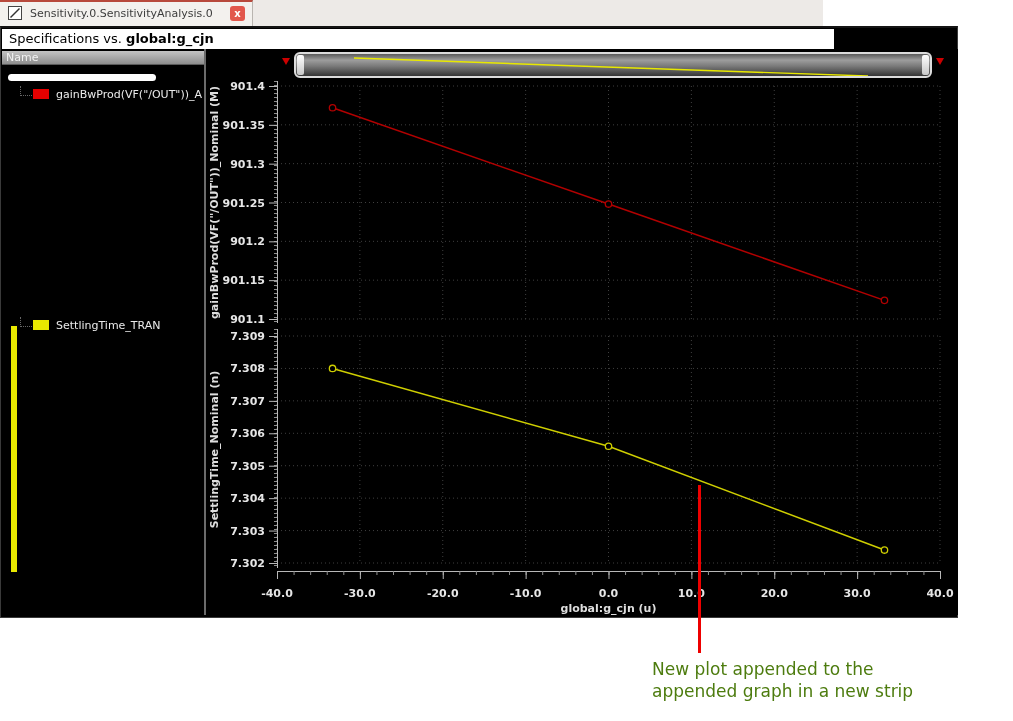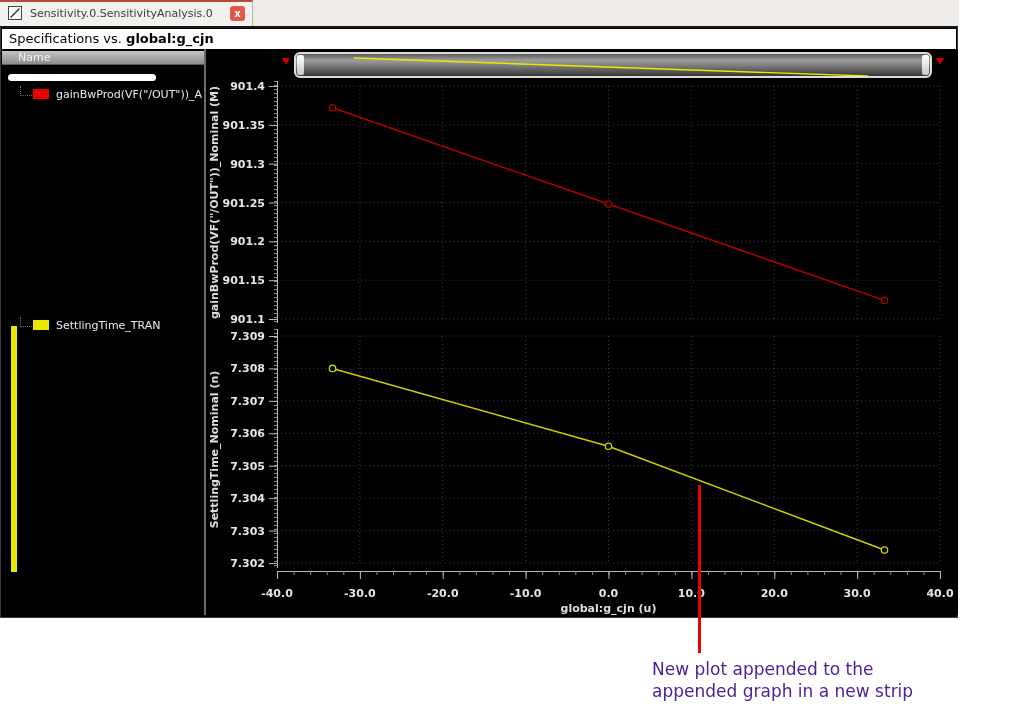--- a/index.html
+++ b/index.html
@@ -2,41 +2,41 @@
 <html><head>
 <meta charset="utf-8">
 <style>
   html,body{margin:0;padding:0;}
   body{
     width:1013px;height:721px;position:relative;overflow:hidden;
     background:#ffffff;
     font-family:"DejaVu Sans","Liberation Sans",sans-serif;
   }
   
-  .tabbar{position:absolute;left:0;top:0;width:959px;height:26px;background:#edeae7;}
+  .tabbar{position:absolute;left:0;top:0;width:823px;height:26px;background:#edeae7;}
   .tab{position:absolute;left:0;top:0;width:252px;height:24px;background:#f3f1ee;
        border-top:2px solid #b8493c;border-right:1px solid #b9b5b0;}
   .tab-icon{position:absolute;left:8px;top:4px;width:14px;height:14px;}
   .tab-label{position:absolute;left:30px;top:0;height:24px;line-height:24px;
              font-size:11px;color:#3c3c3c;white-space:nowrap;}
   .tab-close{position:absolute;left:230px;top:4px;width:15px;height:15px;border-radius:3px;
              color:#fff;font-size:10px;font-weight:bold;text-align:center;line-height:15px;cursor:default;}
   
   .window{position:absolute;left:0;top:26px;width:958px;height:592px;background:#000;
           border-top:2px solid #141414;box-sizing:border-box;border-left:1px solid #3a3a3a;
           border-right:1px solid #3a3a3a;border-bottom:1px solid #3a3a3a;}
-  .titlerow{position:absolute;left:1px;top:1px;width:954px;height:20px;background:#ffffff;
+  .titlerow{position:absolute;left:1px;top:1px;width:832px;height:20px;background:#ffffff;
             font-size:13px;color:#000;line-height:20px;padding-left:7px;box-sizing:border-box;white-space:nowrap;}
   .titlerow .param{font-weight:bold;}
   
   .sidebar{position:absolute;left:1px;top:21px;width:202px;height:566px;background:#000;overflow:hidden;}
   .divider{position:absolute;left:203px;top:21px;width:2px;height:566px;background:#6b6b6b;}
   .name-header{position:absolute;left:0;top:2px;width:202px;height:14px;
                background:linear-gradient(#c4c4c4,#8d8d8d);color:#f2f2f2;font-size:11px;
-               line-height:14px;padding-left:16px;box-sizing:border-box;border-bottom:1px solid #5a5a5a;}
+               line-height:14px;padding-left:4px;box-sizing:border-box;border-bottom:1px solid #5a5a5a;}
   .hthumb{position:absolute;left:6px;top:25px;width:148px;height:7px;background:#ffffff;border-radius:4px;}
   .tree-item{position:absolute;left:0;height:14px;display:flex;align-items:center;white-space:nowrap;}
   .branch{width:11px;height:9px;border-left:1px dotted #666;border-bottom:1px dotted #666;
           margin-left:18px;margin-bottom:7px;}
   .swatch{width:16px;height:10px;margin-left:1px;margin-right:7px;flex:0 0 auto;}
   .tree-label{font-size:11px;color:#eaeaea;}
   .strip-bar{position:absolute;left:9px;top:277px;width:6px;height:246px;}
   
   .plot-region{position:absolute;left:205px;top:21px;width:752px;height:566px;background:#000;}
   .plot-svg{position:absolute;left:0;top:0;}
@@ -48,21 +48,21 @@
                 background:linear-gradient(#5a5a5a 0%,#9d9d9d 28%,#7a7a7a 55%,#353535 100%);}
   .slider-cap{position:absolute;top:1px;width:7px;height:20px;border-radius:2px;
               background:linear-gradient(#ffffff,#c8c8c8);}
   
   text{font-family:"DejaVu Sans","Liberation Sans",sans-serif;}
   .ticklabel{font-size:11px;font-weight:bold;fill:#e6e6e6;}
   .axislabel{font-size:11px;font-weight:bold;fill:#dedede;}
   
   .ann-line{position:absolute;left:698px;top:485px;width:3px;height:168px;}
   .ann-text{position:absolute;left:652px;top:658px;width:330px;font-size:17px;
-            line-height:22px;color:#4c1d95;}
+            line-height:22px;color:#4d7c0f;}
 </style>
 </head>
 <body>
 
 <div class="tabbar">
   <div class="tab">
     <svg class="tab-icon" viewBox="0 0 14 14">
       <rect x="0.5" y="0.5" width="13" height="13" fill="#ffffff" stroke="#444444"></rect>
       <line x1="2.5" y1="11.5" x2="11.5" y2="2.5" stroke="#333333" stroke-width="1.4"></line>
     </svg>

